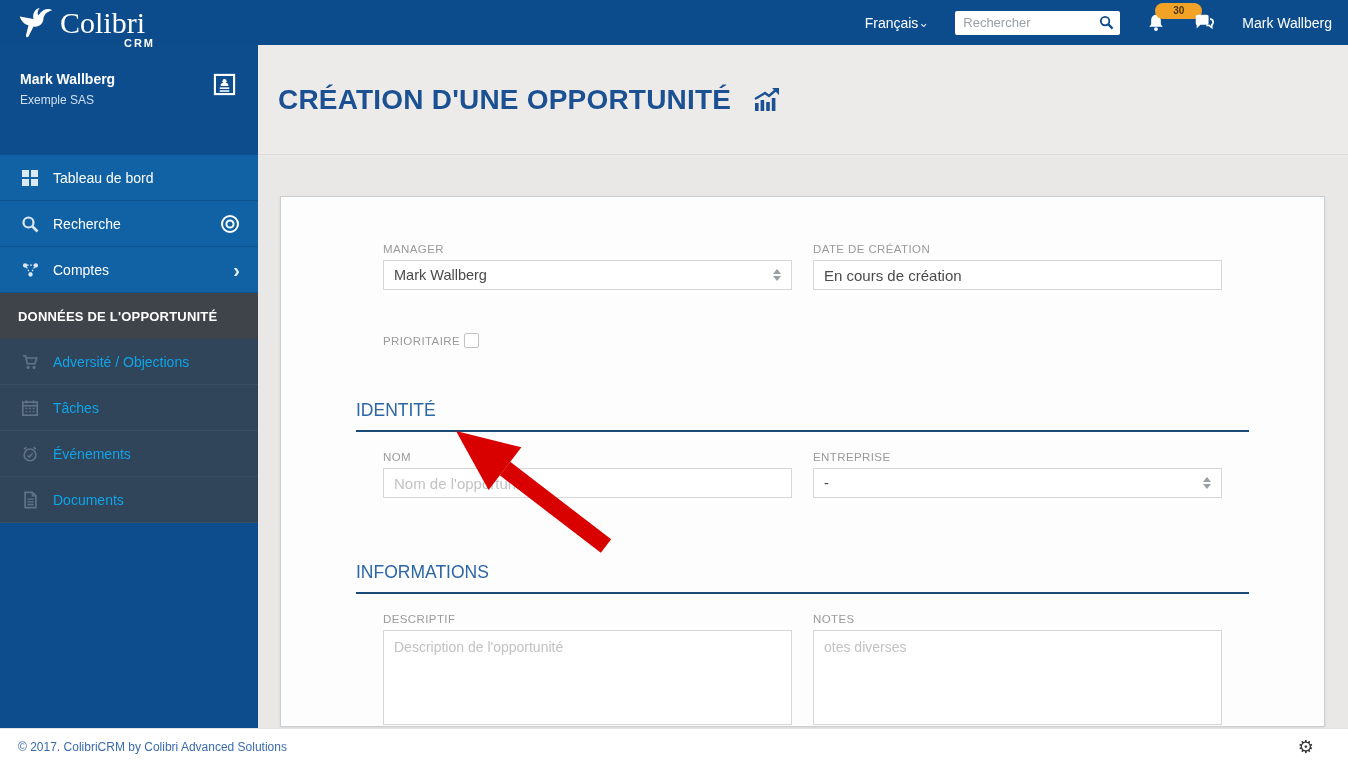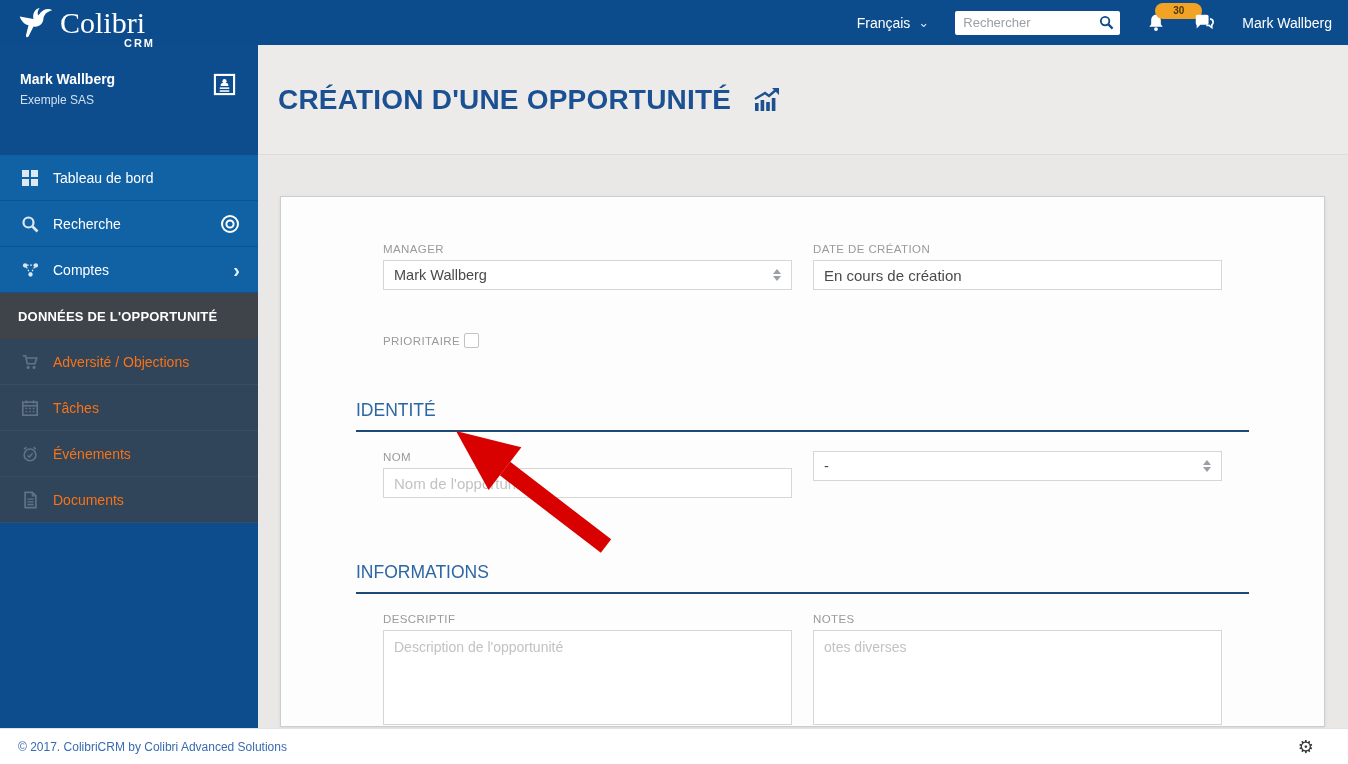--- a/index.html
+++ b/index.html
@@ -6,41 +6,41 @@
   html,body { width:1348px; height:764px; overflow:hidden; font-family:"Liberation Sans", sans-serif; background:#e9e8e7; }
 
   
   .topbar { position:absolute; left:0; top:0; width:1348px; height:45px; background:#0c4c8c; z-index:30; display:flex; align-items:center; }
   .brand { position:absolute; left:14px; top:0; height:45px; display:flex; align-items:center; }
   .brand svg { width:44px; height:40px; margin-top:2px; }
   .brand-text { position:relative; margin-left:2px; }
   .brand-name { font-family:"Liberation Serif", serif; font-size:30px; color:#ffffff; line-height:34px; }
   .brand-sub { position:absolute; right:-10px; bottom:-9px; font-size:11px; letter-spacing:2px; color:#ffffff; font-weight:bold; }
   .topbar-right { position:absolute; right:16px; top:0; height:45px; display:flex; align-items:center; gap:26px; }
-  .lang { color:#ffffff; font-size:14px; display:flex; align-items:center; gap:8px; cursor:pointer; }
+  .lang { color:#ffffff; font-size:14px; display:flex; align-items:center; gap:0; cursor:pointer; }
   .lang .chev { font-size:13px; color:#cfe0f2; line-height:8px; }
   .searchbox { width:165px; height:24px; background:#ffffff; border-radius:2px; display:flex; align-items:center; padding:0 6px 0 8px; }
   .searchbox input { flex:1; border:none; outline:none; font-size:13px; color:#000000; font-family:"Liberation Sans", sans-serif; min-width:0; }
   .searchbox input::placeholder { color:#9aa0a6; }
   .icon-btn { position:relative; display:flex; align-items:center; cursor:pointer; }
   .badge { position:absolute; top:-9px; left:9px; min-width:24px; height:16px; background:#f2a325; border-radius:8px; color:#4c3608; font-size:10px; font-weight:bold; display:flex; align-items:center; justify-content:center; padding:0 18px; }
   .topbar-user { color:#ffffff; font-size:14px; cursor:pointer; }
 
   
   .sidebar { position:absolute; left:0; top:45px; width:258px; height:683px; background:#0d4d8d; z-index:20; }
   .profile { position:relative; height:110px; padding:26px 20px 0 20px; }
   .profile-name { color:#ffffff; font-size:14px; font-weight:bold; }
   .profile-company { color:#cfe0f2; font-size:12px; margin-top:6px; }
   .vcard { position:absolute; right:22px; top:28px; cursor:pointer; }
   .nav-item { height:46px; background:#1161a5; border-bottom:1px solid #0d538f; display:flex; align-items:center; padding:0 18px 0 20px; color:#ffffff; font-size:14px; cursor:pointer; }
   .nav-item .nav-ico { width:20px; display:flex; justify-content:center; margin-right:13px; }
   .nav-item .nav-right { margin-left:auto; display:flex; align-items:center; }
   .chevron-right { color:#e8f1fa; font-size:20px; line-height:16px; font-weight:bold; }
   .sect-header { height:46px; background:#3f444a; color:#ffffff; font-size:13px; font-weight:bold; display:flex; align-items:center; padding-left:18px; letter-spacing:.2px; }
-  .nav-item.disabled { background:#30445a; border-bottom:1px solid #3a4e63; color:#f97316; cursor:default; }
+  .nav-item.disabled { background:#30445a; border-bottom:1px solid #3a4e63; color:#0ea5e9; cursor:default; }
   .nav-item.disabled svg { opacity:.55; }
 
   
   .main { position:absolute; left:258px; top:45px; width:1090px; height:683px; background:#e9e8e7; }
   .page-header { height:110px; background:#ecebea; border-bottom:1px solid #dddcdb; display:flex; align-items:center; padding-left:20px; }
   .page-title { color:#1b5192; font-size:28px; font-weight:bold; letter-spacing:.2px; }
   .page-title-ico { margin-left:22px; display:flex; }
   .content { position:relative; height:572px; }
   .card { position:absolute; left:22px; top:41px; width:1045px; height:531px; background:#fdfdfd; border:1px solid #c9ced3; box-shadow:0 1px 3px rgba(0,0,0,.08); overflow:hidden; }
 
@@ -264,20 +264,21 @@
       </div>
 
       <div class="fsection identity">
         <div class="fsection-title">IDENTITÉ</div>
         <div class="frow">
           <div class="fcol">
             <label class="flabel">NOM</label>
             <input class="tinput" type="text" placeholder="Nom de l'opportunité" style="">
           </div>
           <div class="fcol">
+            <label class="flabel">ENTREPRISE</label>
             <div class="selbox">
               <span>-</span>
               <span class="spinner">
                   <i class="up"></i>
                   <i class="down"></i>
                 </span>
             </div>
           </div>
         </div>
       </div>

